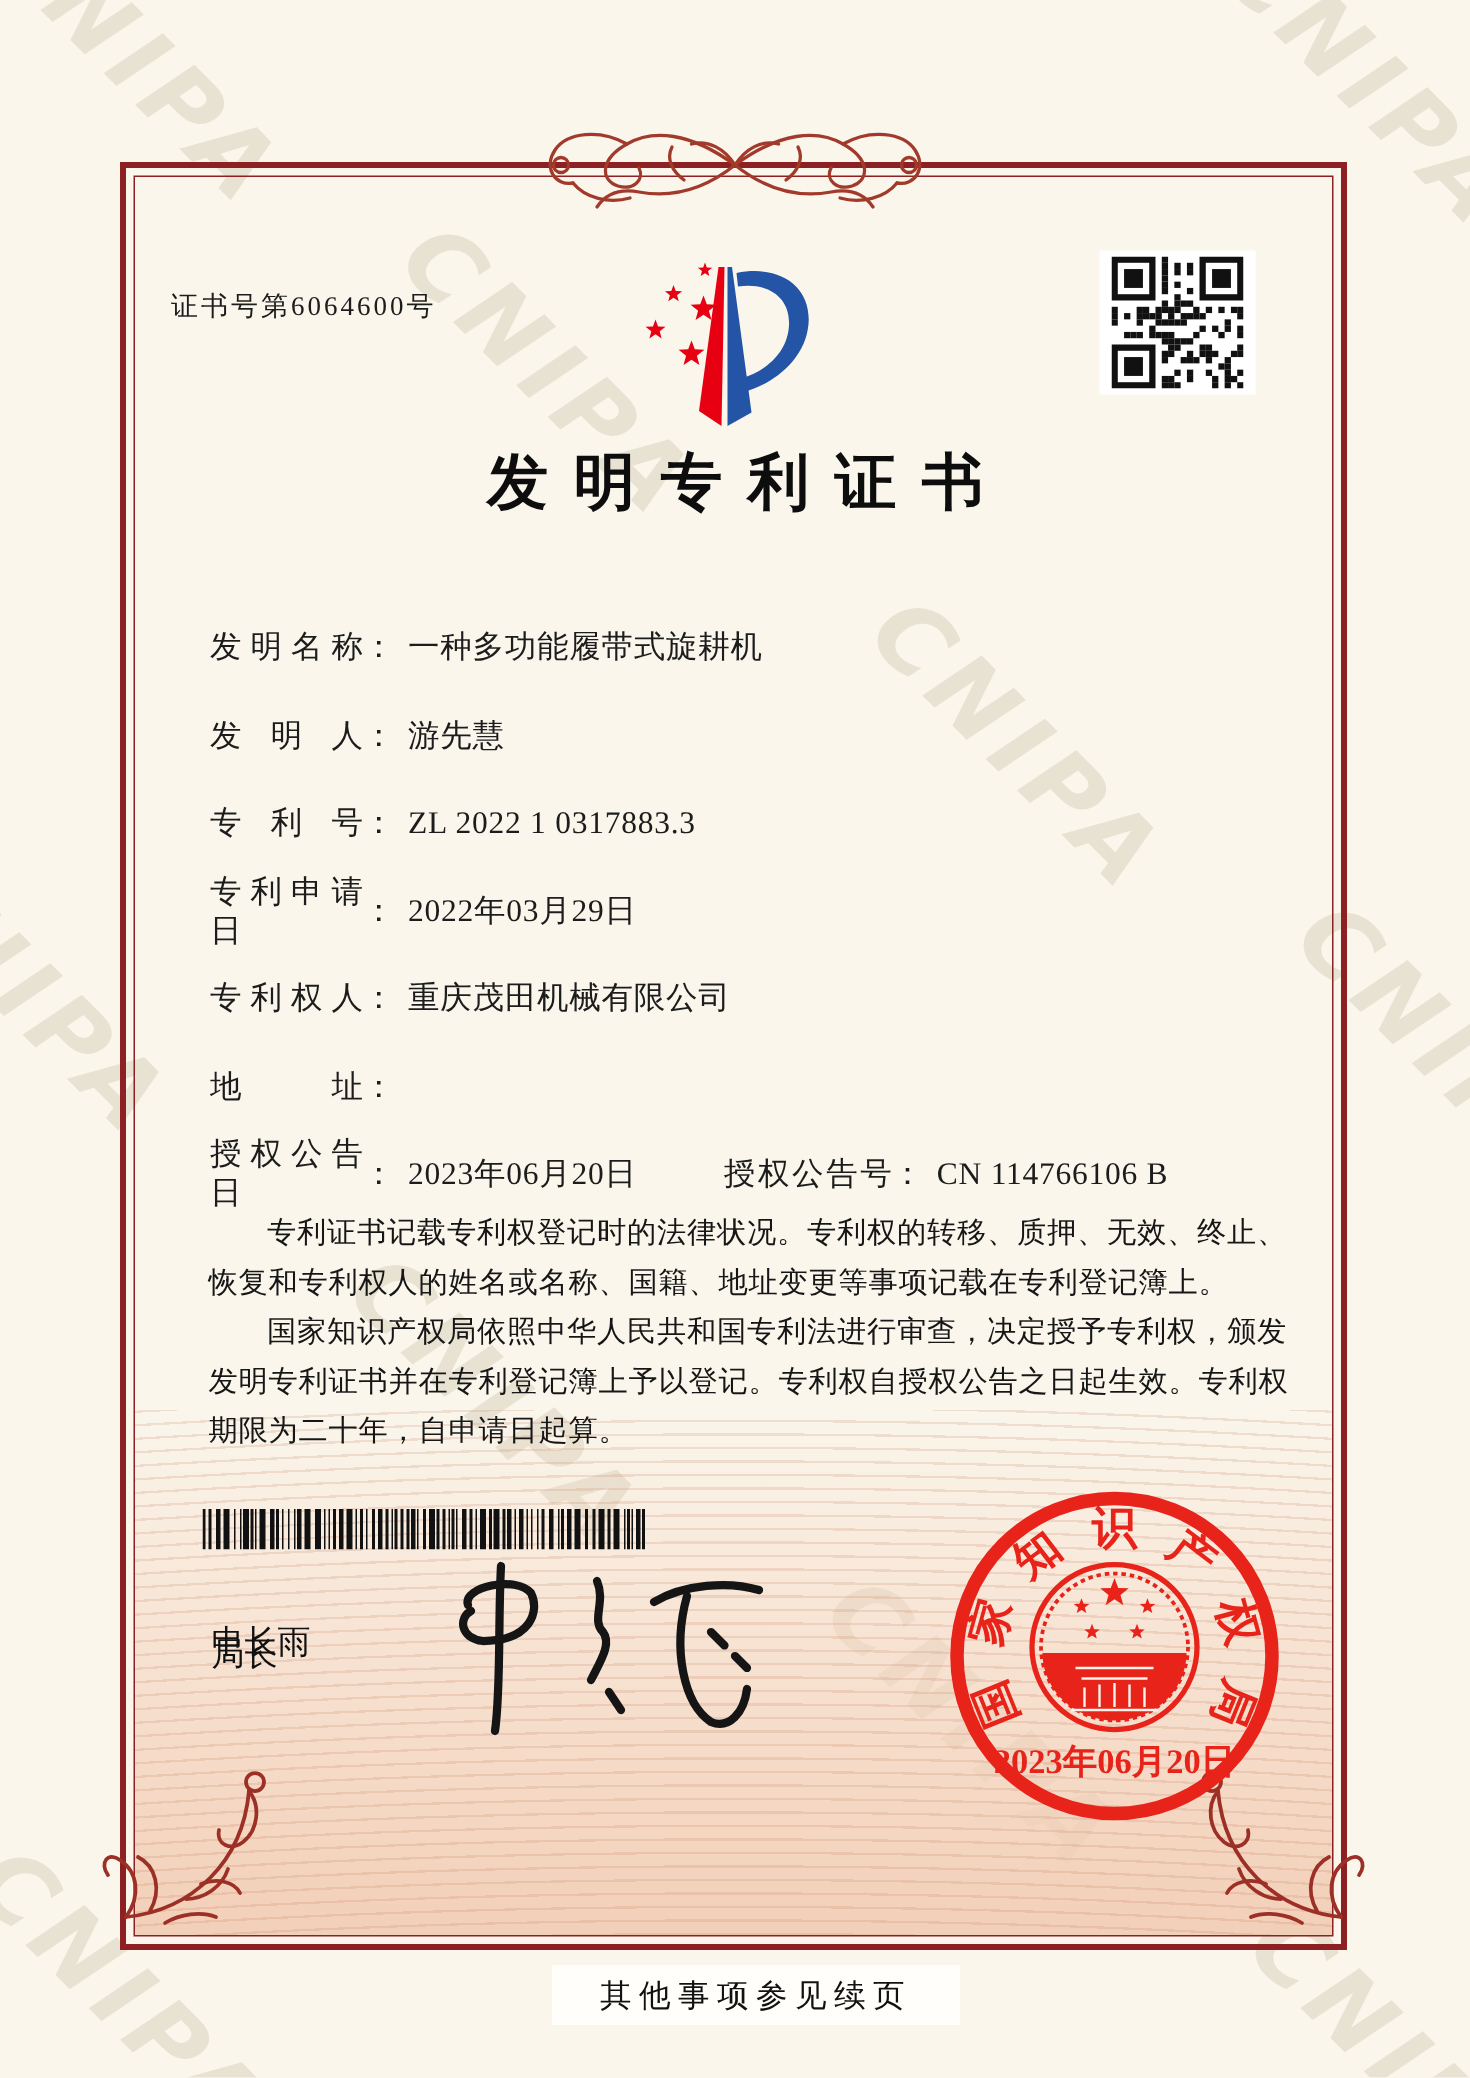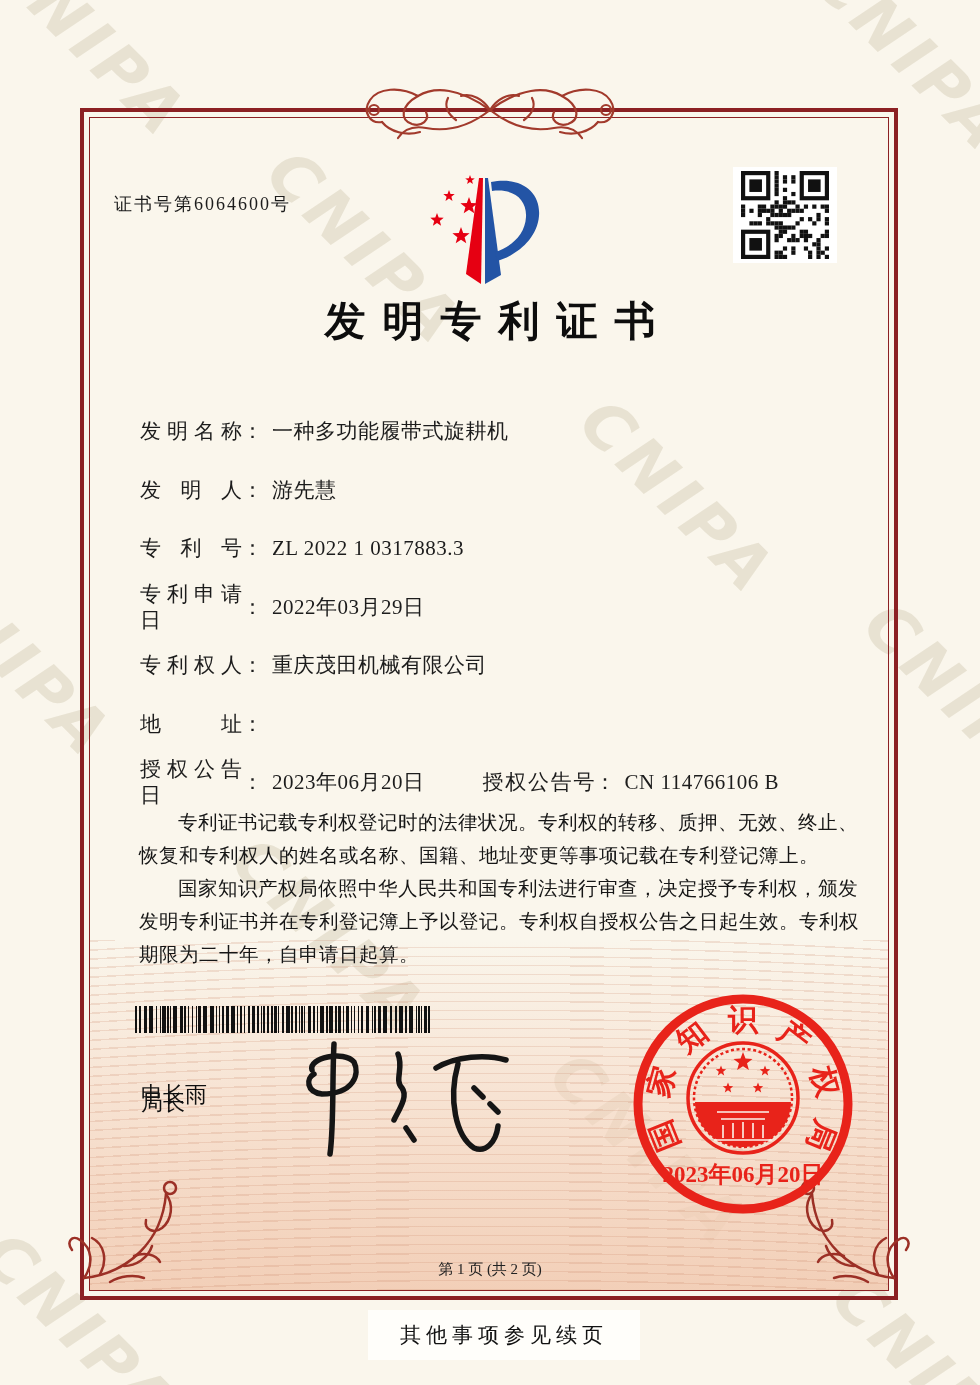--- a/index.html
+++ b/index.html
@@ -51,21 +51,21 @@
   .paras p{margin:0;text-indent:2em;letter-spacing:.5px;}
   .barcode{position:absolute;left:135px;top:1006px;z-index:2;}
   .signer{position:absolute;left:141px;z-index:2;
     font-family:Liberation Sans, sans-serif;font-size:22px;color:#101010;}
   .signer.t1{top:1088px;}
   .signer.t2{top:1080px;}
   .signature{position:absolute;left:288px;top:1030px;z-index:2;}
   .seal{position:absolute;left:625px;top:986px;z-index:4;}
   .page-no{position:absolute;left:0;right:0;top:1260px;text-align:center;font-size:15px;z-index:2;color:#222;}
   .cont-box{
-    position:absolute;left:368px;top:1310px;width:272px;height:50px;background:#fffefa;z-index:2;
+    position:absolute;left:368px;top:1310px;width:272px;height:40px;background:#fffefa;z-index:2;
     display:flex;align-items:center;justify-content:center;
     font-size:21px;letter-spacing:5px;color:#111;
   }
 </style>
 </head>
 <body>
 
 <div class="page">
 
   <div id="wm-layer">
@@ -419,16 +419,15 @@
       <g stroke="#fdf4ec" stroke-width="1.6" fill="none">
         <path d="M92,126 h52"></path>
         <path d="M96,133 h44"></path>
         <path d="M98,139 v13 M108,137 v15 M118,136 v16 M128,137 v15 M138,139 v13"></path>
         <path d="M89,154 h58"></path>
       </g>
     </g>
     <text id="seal-date" x="118" y="196" text-anchor="middle" font-size="23" font-weight="700" fill="#e8231a" font-family="Liberation Serif, DejaVu Serif, serif">2023年06月20日</text>
   </svg>
 
-  <div class="page-no">第 1 页 (共 2 页)</div>
   <div class="cont-box">其他事项参见续页</div>
 
 </div>
 
 </body></html>

